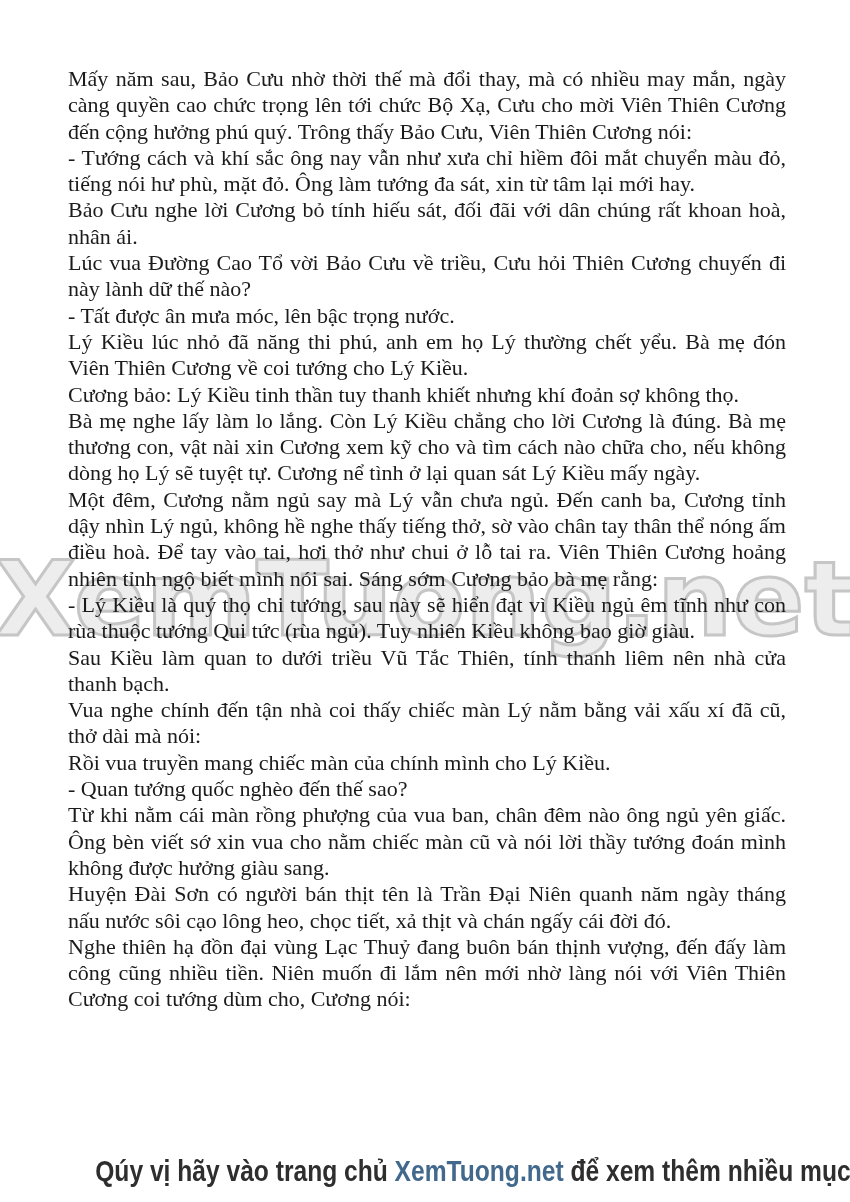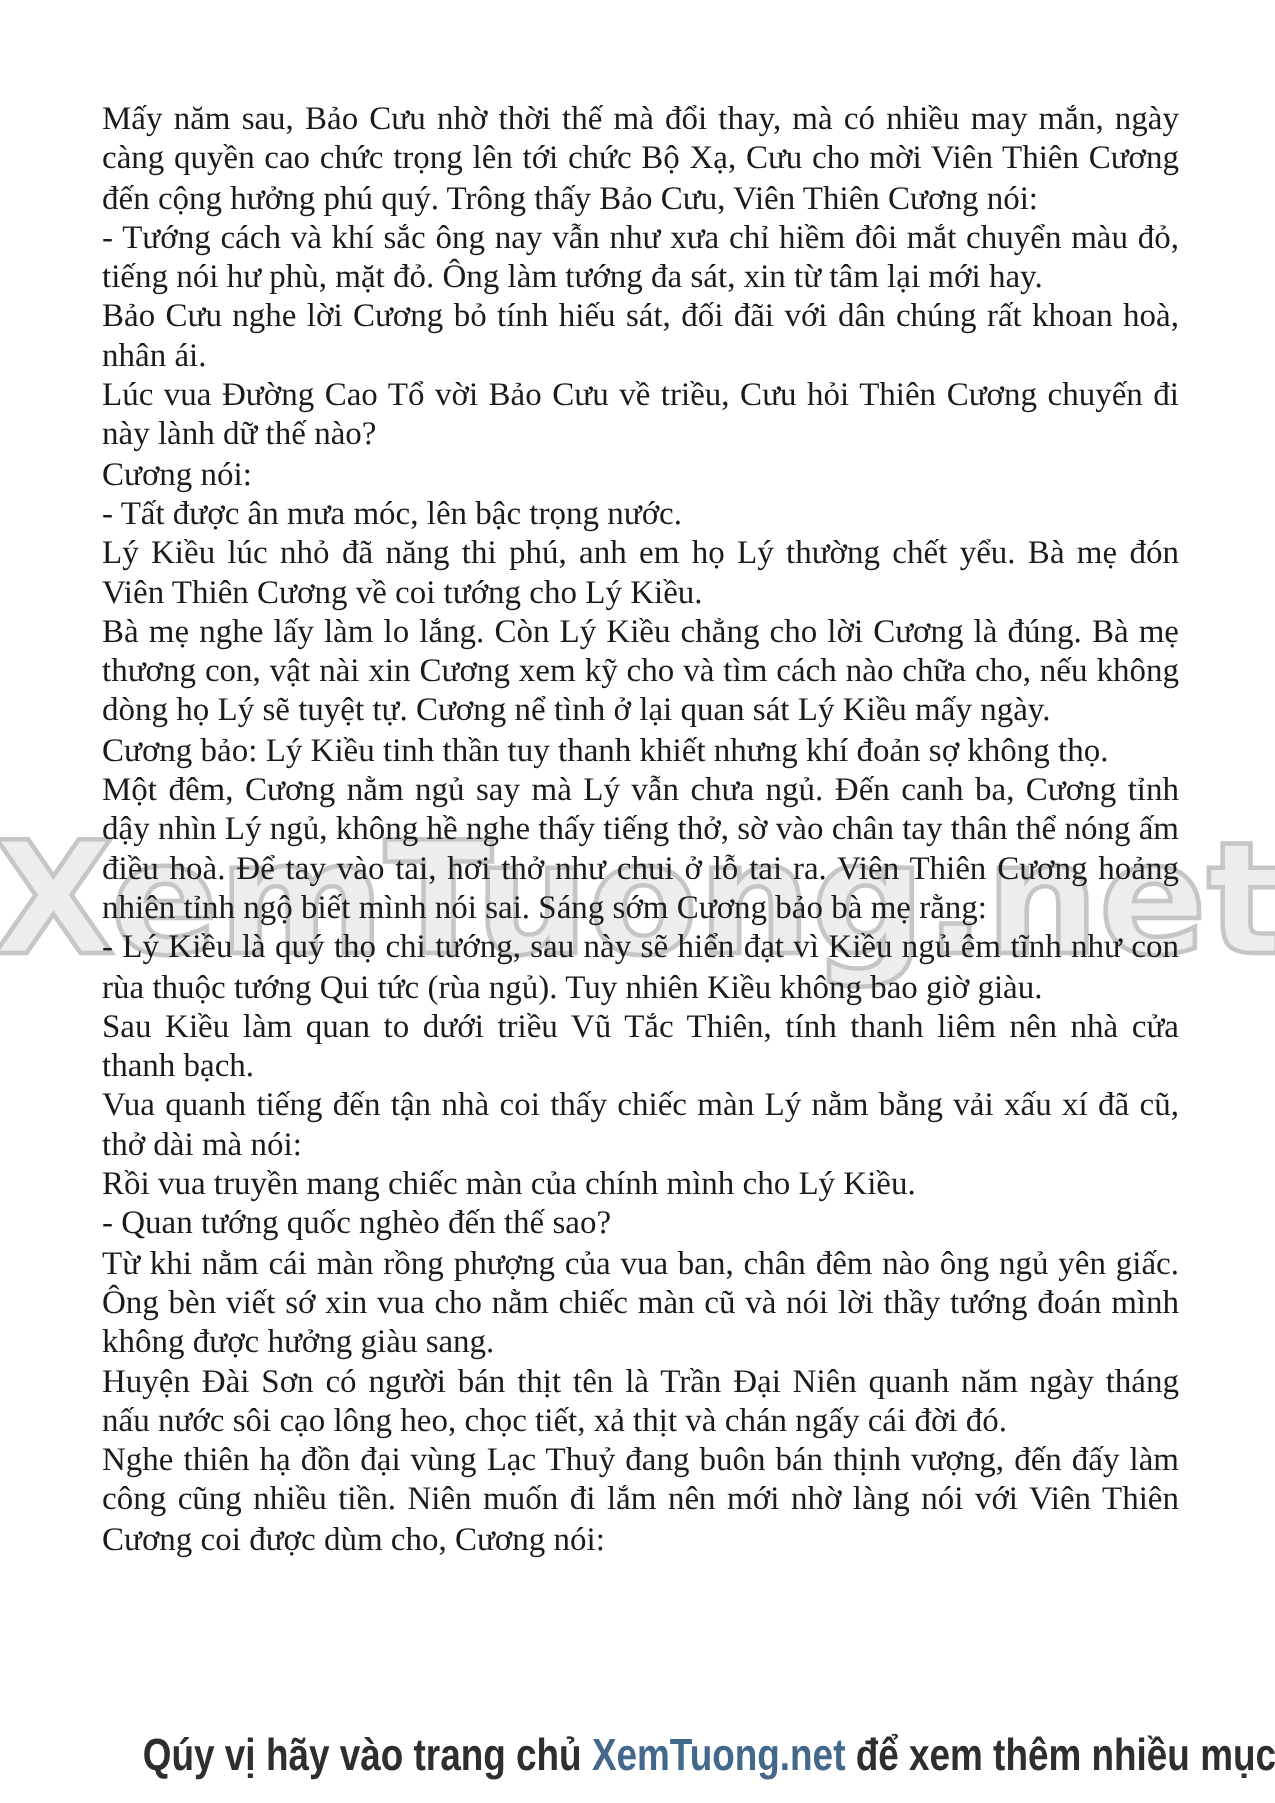--- a/index.html
+++ b/index.html
@@ -77,34 +77,33 @@
 
 <div class="page">
 
   <div class="watermark">XemTuong.net</div>
 
   <div class="text-column" style="color: rgb(27, 27, 27);">
     <p>Mấy năm sau, Bảo Cưu nhờ thời thế mà đổi thay, mà có nhiều may mắn, ngày càng quyền cao chức trọng lên tới chức Bộ Xạ, Cưu cho mời Viên Thiên Cương đến cộng hưởng phú quý. Trông thấy Bảo Cưu, Viên Thiên Cương nói:</p>
     <p>- Tướng cách và khí sắc ông nay vẫn như xưa chỉ hiềm đôi mắt chuyển màu đỏ, tiếng nói hư phù, mặt đỏ. Ông làm tướng đa sát, xin từ tâm lại mới hay.</p>
     <p>Bảo Cưu nghe lời Cương bỏ tính hiếu sát, đối đãi với dân chúng rất khoan hoà, nhân ái.</p>
     <p>Lúc vua Đường Cao Tổ vời Bảo Cưu về triều, Cưu hỏi Thiên Cương chuyến đi này lành dữ thế nào?</p>
-    <p>Cương nói:</p>
     <p>- Tất được ân mưa móc, lên bậc trọng nước.</p>
     <p>Lý Kiều lúc nhỏ đã năng thi phú, anh em họ Lý thường chết yểu. Bà mẹ đón Viên Thiên Cương về coi tướng cho Lý Kiều.</p>
+    <p>Cương bảo: Lý Kiều tinh thần tuy thanh khiết nhưng khí đoản sợ không thọ.</p>
     <p>Bà mẹ nghe lấy làm lo lắng. Còn Lý Kiều chẳng cho lời Cương là đúng. Bà mẹ thương con, vật nài xin Cương xem kỹ cho và tìm cách nào chữa cho, nếu không dòng họ Lý sẽ tuyệt tự. Cương nể tình ở lại quan sát Lý Kiều mấy ngày.</p>
-    <p>Cương bảo: Lý Kiều tinh thần tuy thanh khiết nhưng khí đoản sợ không thọ.</p>
     <p>Một đêm, Cương nằm ngủ say mà Lý vẫn chưa ngủ. Đến canh ba, Cương tỉnh dậy nhìn Lý ngủ, không hề nghe thấy tiếng thở, sờ vào chân tay thân thể nóng ấm điều hoà. Để tay vào tai, hơi thở như chui ở lỗ tai ra. Viên Thiên Cương hoảng nhiên tỉnh ngộ biết mình nói sai. Sáng sớm Cương bảo bà mẹ rằng:</p>
     <p>- Lý Kiều là quý thọ chi tướng, sau này sẽ hiển đạt vì Kiều ngủ êm tĩnh như con rùa thuộc tướng Qui tức (rùa ngủ). Tuy nhiên Kiều không bao giờ giàu.</p>
     <p>Sau Kiều làm quan to dưới triều Vũ Tắc Thiên, tính thanh liêm nên nhà cửa thanh bạch.</p>
-    <p>Vua quanh tiếng đến tận nhà coi thấy chiếc màn Lý nằm bằng vải xấu xí đã cũ, thở dài mà nói:</p>
+    <p>Vua nghe chính đến tận nhà coi thấy chiếc màn Lý nằm bằng vải xấu xí đã cũ, thở dài mà nói:</p>
     <p>Rồi vua truyền mang chiếc màn của chính mình cho Lý Kiều.</p>
     <p>- Quan tướng quốc nghèo đến thế sao?</p>
     <p>Từ khi nằm cái màn rồng phượng của vua ban, chân đêm nào ông ngủ yên giấc. Ông bèn viết sớ xin vua cho nằm chiếc màn cũ và nói lời thầy tướng đoán mình không được hưởng giàu sang.</p>
     <p>Huyện Đài Sơn có người bán thịt tên là Trần Đại Niên quanh năm ngày tháng nấu nước sôi cạo lông heo, chọc tiết, xả thịt và chán ngấy cái đời đó.</p>
-    <p>Nghe thiên hạ đồn đại vùng Lạc Thuỷ đang buôn bán thịnh vượng, đến đấy làm công cũng nhiều tiền. Niên muốn đi lắm nên mới nhờ làng nói với Viên Thiên Cương coi được dùm cho, Cương nói:</p>
+    <p>Nghe thiên hạ đồn đại vùng Lạc Thuỷ đang buôn bán thịnh vượng, đến đấy làm công cũng nhiều tiền. Niên muốn đi lắm nên mới nhờ làng nói với Viên Thiên Cương coi tướng dùm cho, Cương nói:</p>
   </div>
 
   <div class="footer">
     <span class="footer-inner">
       <span>Qúy vị hãy vào trang chủ </span><span class="footer-site" style="color: rgb(66, 104, 140);">XemTuong.net</span><span> để xem thêm nhiều mục hay khác</span>
     </span>
   </div>
 
 </div>
 

